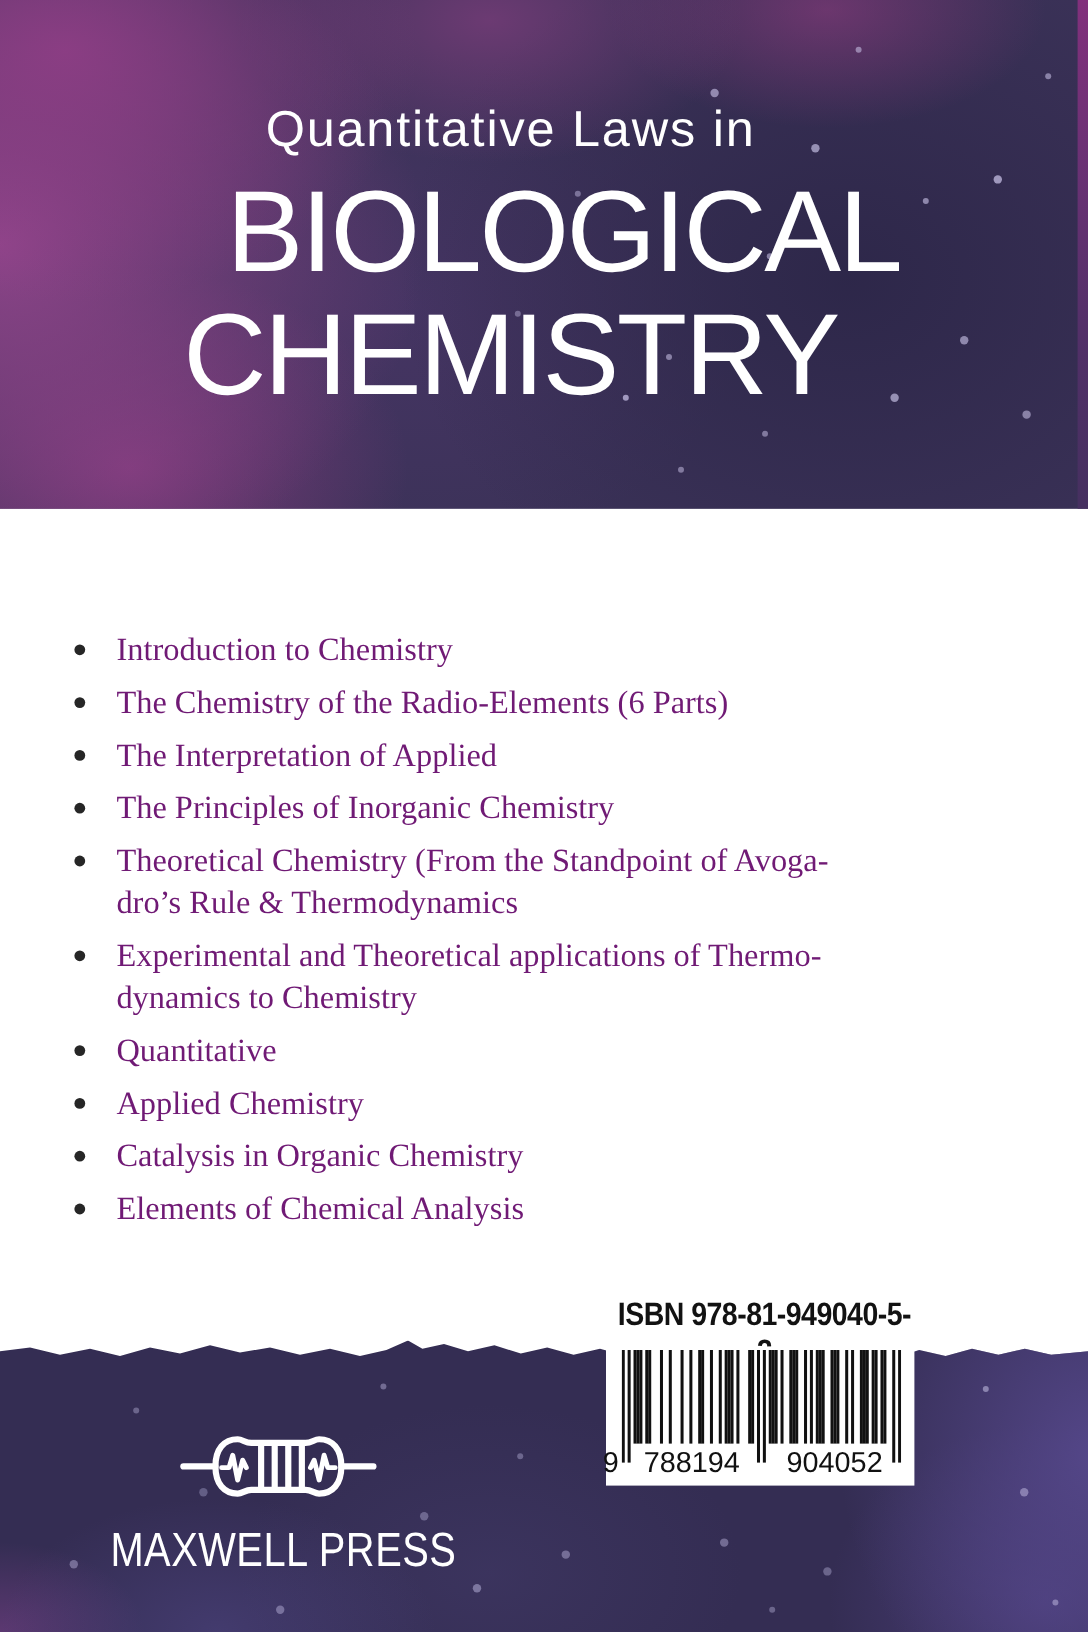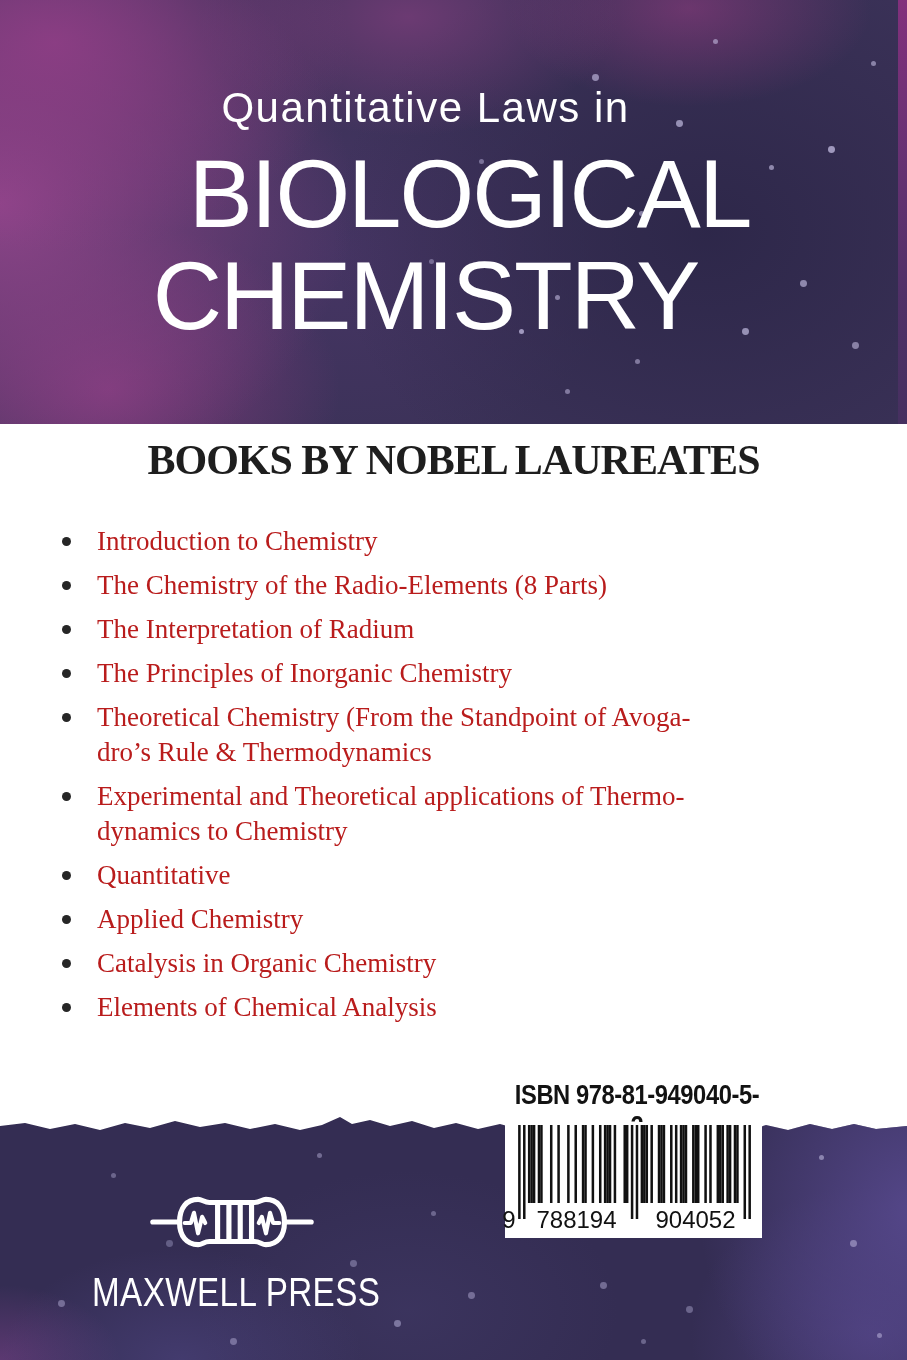--- a/index.html
+++ b/index.html
@@ -70,21 +70,21 @@
     font-family: "Liberation Serif", serif; font-weight: bold;
     font-size: 42px; letter-spacing: -1px;
   }
   .book-list {
     position: absolute; top: 524px; left: 60px; width: 790px;
     margin: 0; padding: 0; list-style: none;
   }
   .book-list li {
     position: relative; padding-left: 37px; margin: 0 0 9px 0;
     font-family: "Liberation Serif", serif; font-size: 27px;
-    line-height: 35px; color: #b91c1c;
+    line-height: 35px; color: #701a75;
   }
   .bullet {
     position: absolute; left: 2px; top: 13px;
     width: 9px; height: 9px; border-radius: 50%; background: #262626;
   }
   .book-title { white-space: pre-line; }
 
   
   .isbn-label {
     position: absolute; top: 1080px; left: 492px; width: 290px;
@@ -151,26 +151,25 @@
 <div class="page">
 
   <div class="top-band">
     <div class="spine-strip"></div>
     <div class="stars-top"></div>
     <div class="title-small">Quantitative Laws in</div>
     <div class="title-big title-line1">BIOLOGICAL</div>
     <div class="title-big title-line2">CHEMISTRY</div>
   </div>
 
-  <div class="section-heading">BOOKS BY NOBEL LAUREATES</div>
 
   <ul class="book-list">
     <li><span class="bullet"></span><span class="book-title">Introduction to Chemistry</span></li>
-    <li><span class="bullet"></span><span class="book-title">The Chemistry of the Radio-Elements (8 Parts)</span></li>
-    <li><span class="bullet"></span><span class="book-title">The Interpretation of Radium</span></li>
+    <li><span class="bullet"></span><span class="book-title">The Chemistry of the Radio-Elements (6 Parts)</span></li>
+    <li><span class="bullet"></span><span class="book-title">The Interpretation of Applied</span></li>
     <li><span class="bullet"></span><span class="book-title">The Principles of Inorganic Chemistry</span></li>
     <li><span class="bullet"></span><span class="book-title">Theoretical Chemistry (From the Standpoint of Avoga-
 dro’s Rule &amp; Thermodynamics</span></li>
     <li><span class="bullet"></span><span class="book-title">Experimental and Theoretical applications of Thermo-
 dynamics to Chemistry</span></li>
     <li><span class="bullet"></span><span class="book-title">Quantitative</span></li>
     <li><span class="bullet"></span><span class="book-title">Applied Chemistry</span></li>
     <li><span class="bullet"></span><span class="book-title">Catalysis in Organic Chemistry</span></li>
     <li><span class="bullet"></span><span class="book-title">Elements of Chemical Analysis</span></li>
   </ul>

